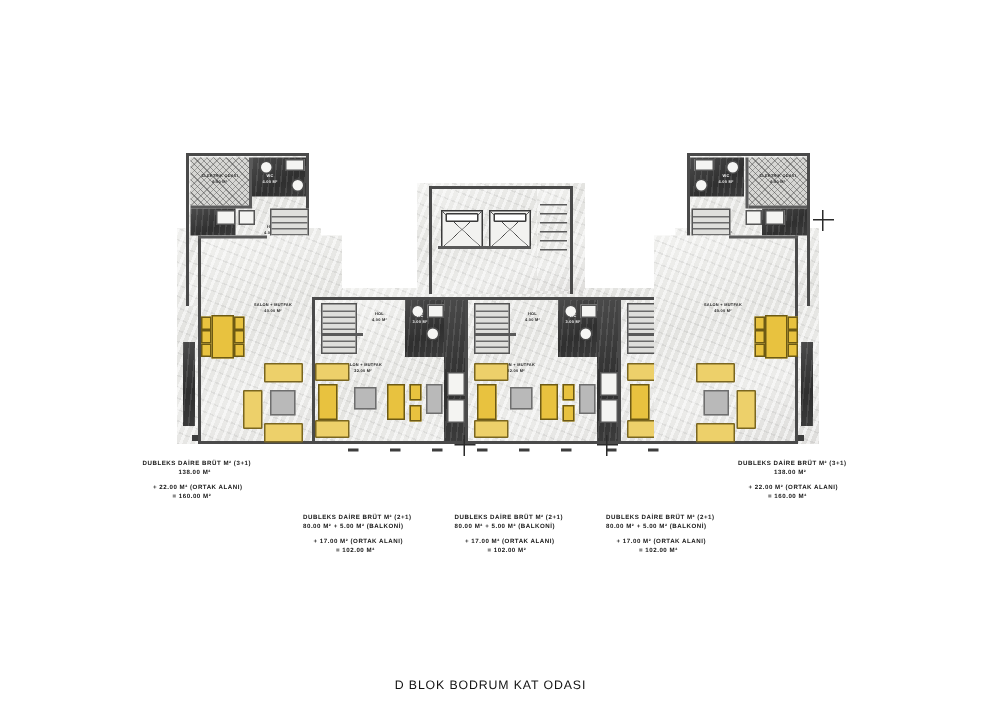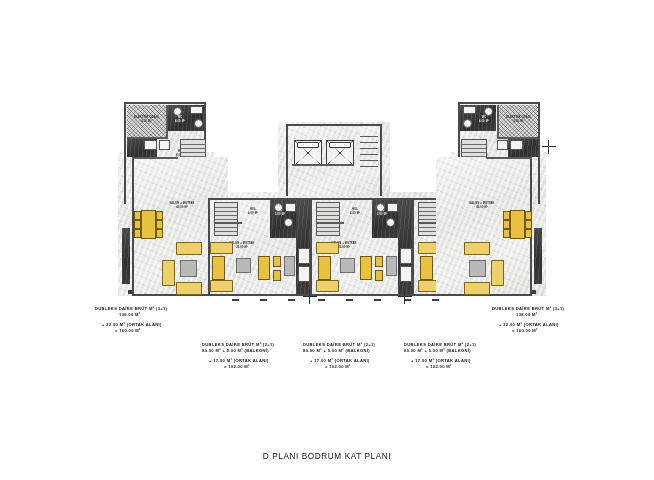--- a/index.html
+++ b/index.html
@@ -422,15 +422,15 @@
   </div>
 
   <div class="note" style="left:404px;top:342px;">
     <span class="l1">DUBLEKS DAİRE BRÜT M² (2+1)</span>
     <span class="l2">80.00 M² + 5.00 M² (BALKONİ)</span>
     <span class="gap"></span>
     <span class="l3" style="padding-left:7px;">+ 17.00 M² (ORTAK ALANI)</span>
     <span class="l4" style="padding-left:22px;">= 102.00 M²</span>
   </div>
 
-  <div class="title">D  PLANI BODRUM KAT PLANI</div>
+  <div class="title">D  BLOK BODRUM KAT ODASI</div>
 
 </div>
 
 </body></html>

